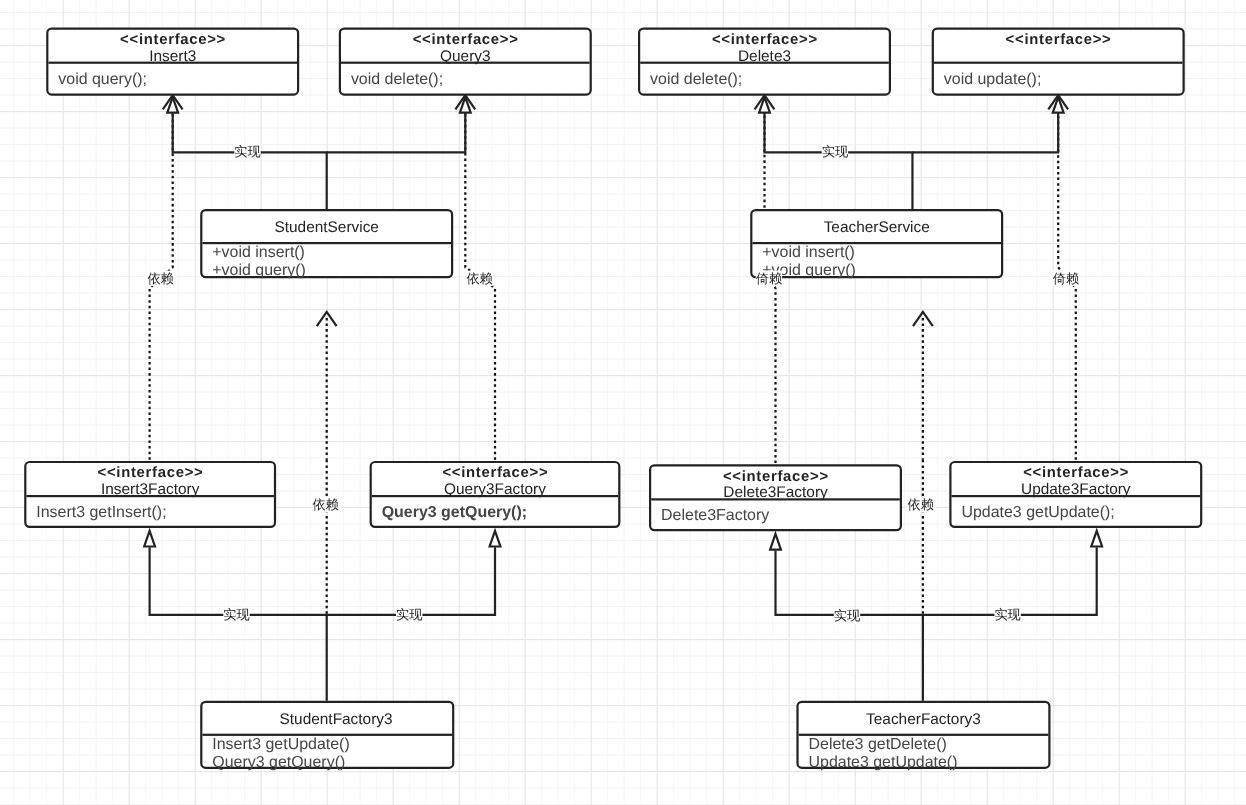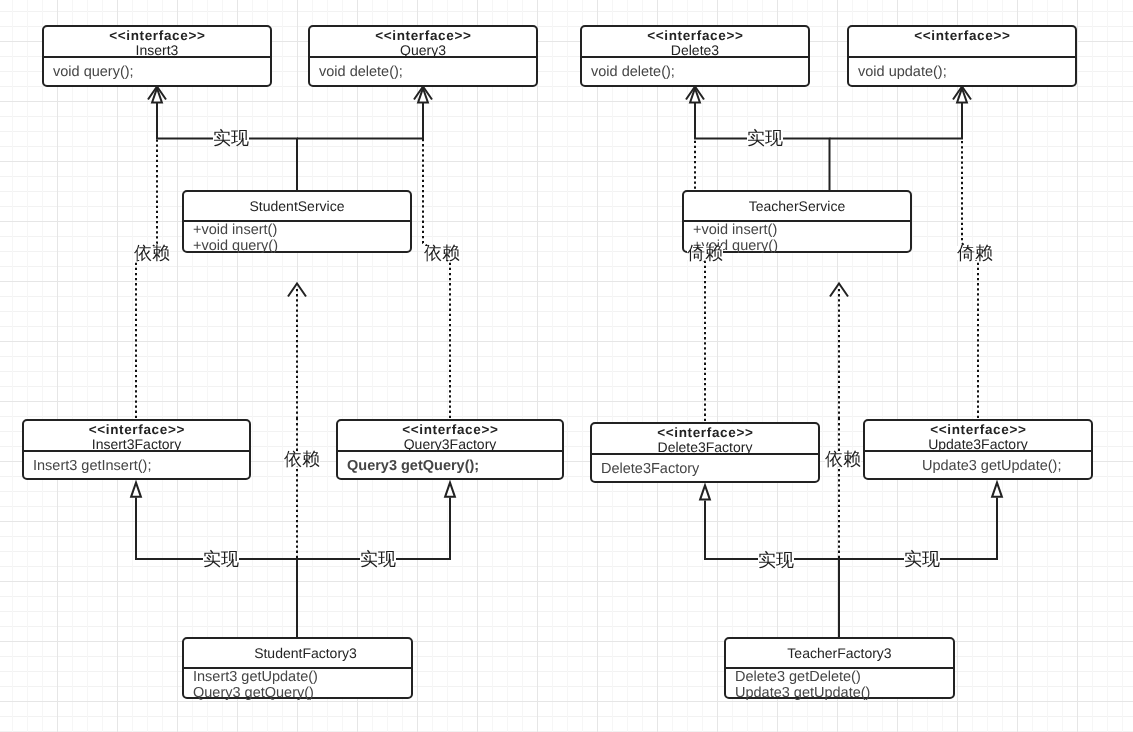--- a/index.html
+++ b/index.html
@@ -21,21 +21,21 @@
   #edges{position:absolute;left:0;top:0;width:1133px;height:732px;overflow:visible;}
   .node{position:absolute;box-sizing:border-box;background:#fff;
         border:2px solid #222;border-radius:5px;}
   .nhead{box-sizing:border-box;text-align:center;color:#232323;
          font-weight:bold;border-bottom:2px solid #222;padding-top:1px;}
   .nhead .stereo{display:block;font-size:13.5px;font-weight:bold;line-height:15px;letter-spacing:0.65px;padding-left:0.65px;}
   .nhead .cname{display:block;font-size:14px;font-weight:normal;line-height:15px;}
   .nbody{box-sizing:border-box;color:#454545;font-size:14.5px;padding-left:9px;}
   .nbody div{white-space:nowrap;line-height:15.5px;}
   .node .nbody{overflow:visible;}
-  .elabel{position:absolute;font-size:18px;color:#1c1c1c;white-space:nowrap;
+  .elabel{position:absolute;font-size:12px;color:#1c1c1c;white-space:nowrap;
           line-height:14px;background:#fff;
           font-family:"Liberation Sans","DejaVu Sans",sans-serif;}
 </style>
 </head>
 <body>
 
 <div id="canvas">
   <div id="grid"></div>
   <svg id="edges" viewBox="0 0 1133 732">
       <path d="M 136 418 L 136 262 L 157 243 L 157 101" fill="none" stroke="#111" stroke-width="2" stroke-dasharray="2.3 2.8" stroke-linecap="butt"></path>
@@ -148,21 +148,21 @@
         </div>
         <div class="nbody" style="padding-top:7px;">
           <div>Delete3Factory</div>
         </div>
       </div>
       <div class="node" style="left: 863px; top: 419px; width: 230px; height: 61px;">
         <div class="nhead" style="height:31px;">
           <span class="stereo">&lt;&lt;interface&gt;&gt;</span>
           <span class="cname">Update3Factory</span>
         </div>
-        <div class="nbody" style="padding-top:7px;margin-left:48px;">
+        <div class="nbody" style="padding-top:7px;">
           <div>Update3 getUpdate();</div>
         </div>
       </div>
       <div class="node" style="left: 182px; top: 637px; width: 231px; height: 62px;">
         <div class="nhead" style="height:30px;padding-left:16px;">
           <span class="cname" style="line-height:27px;font-size:14px;">StudentFactory3</span>
         </div>
         <div class="nbody" style="padding-top:1px;">
           <div>Insert3 getUpdate()</div>
           <div>Query3 getQuery()</div>

